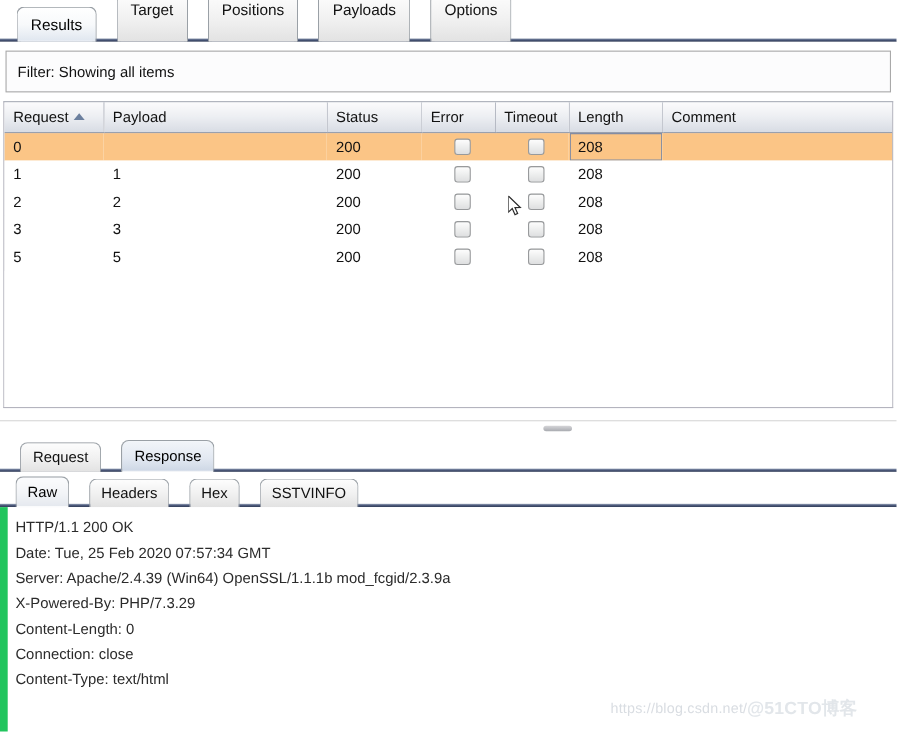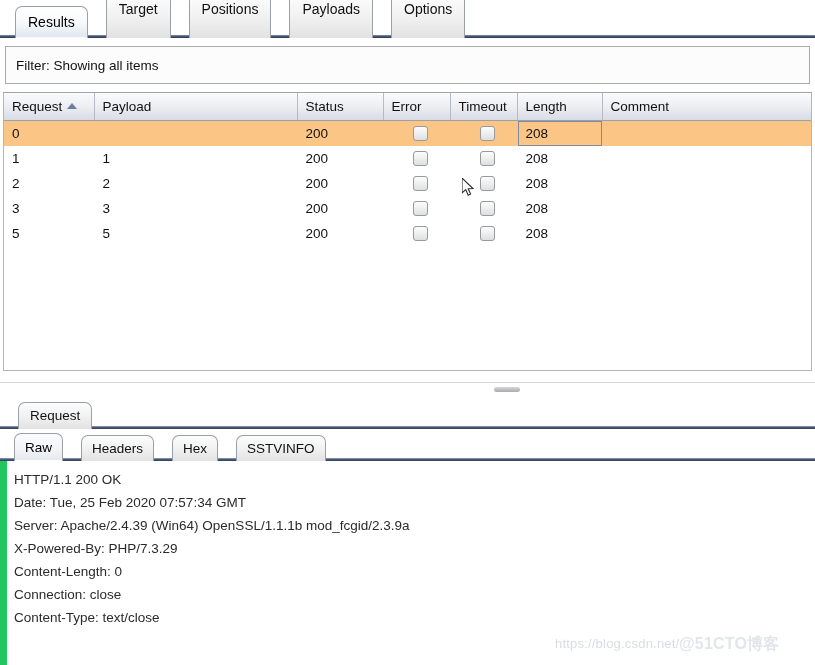--- a/index.html
+++ b/index.html
@@ -392,37 +392,38 @@
   </div>
 
   <div class="splitter">
     <div class="grip"></div>
   </div>
 
   <div class="msg-pane">
 
     <div class="tabstrip sub">
       <div class="tab"><span>Request</span></div>
+      <div class="tab active"><span>Response</span></div>
     </div>
 
     <div class="tabstrip sub2">
       <div class="tab active"><span>Raw</span></div>
       <div class="tab"><span>Headers</span></div>
       <div class="tab"><span>Hex</span></div>
       <div class="tab"><span>SSTVINFO</span></div>
     </div>
 
     <div class="raw-body">
       <div class="raw-line">HTTP/1.1 200 OK</div>
       <div class="raw-line">Date: Tue, 25 Feb 2020 07:57:34 GMT</div>
       <div class="raw-line">Server: Apache/2.4.39 (Win64) OpenSSL/1.1.1b mod_fcgid/2.3.9a</div>
       <div class="raw-line">X-Powered-By: PHP/7.3.29</div>
       <div class="raw-line">Content-Length: 0</div>
       <div class="raw-line">Connection: close</div>
-      <div class="raw-line">Content-Type: text/close</div>
+      <div class="raw-line">Content-Type: text/html</div>
     </div>
   </div>
 
   <div class="watermark">
     <span>https://blog.csdn.net/</span>
     <span class="wm2">@51CTO博客</span>
   </div>
 
   <div class="cursor">
     <svg width="14" height="20" viewBox="0 0 14 20">

